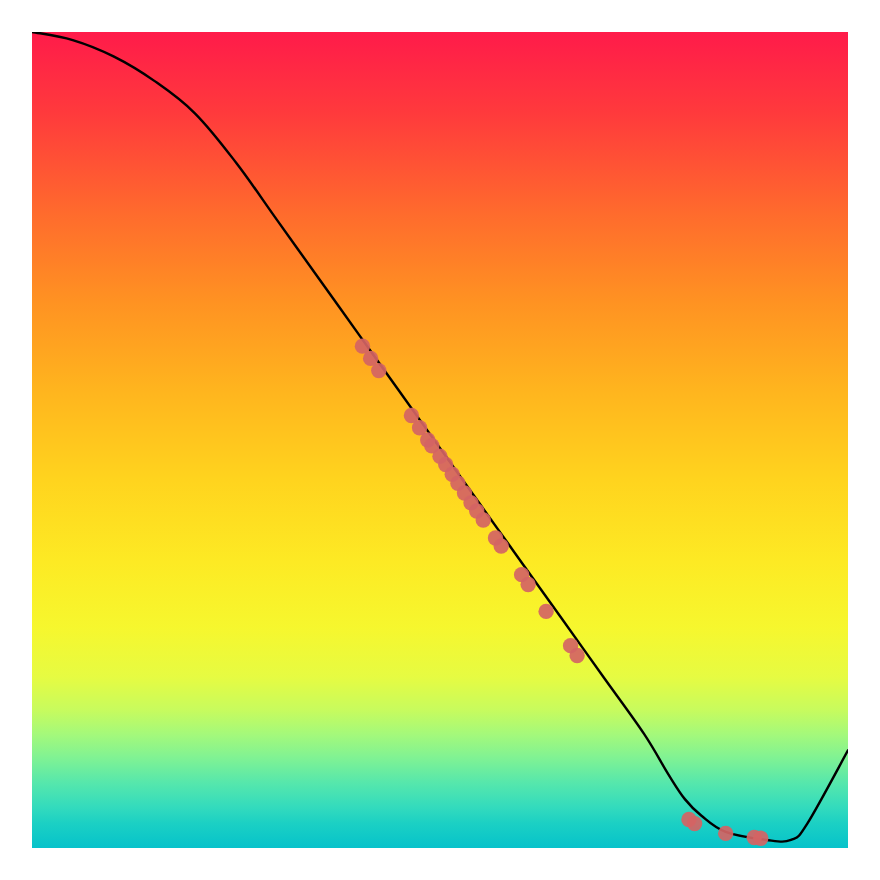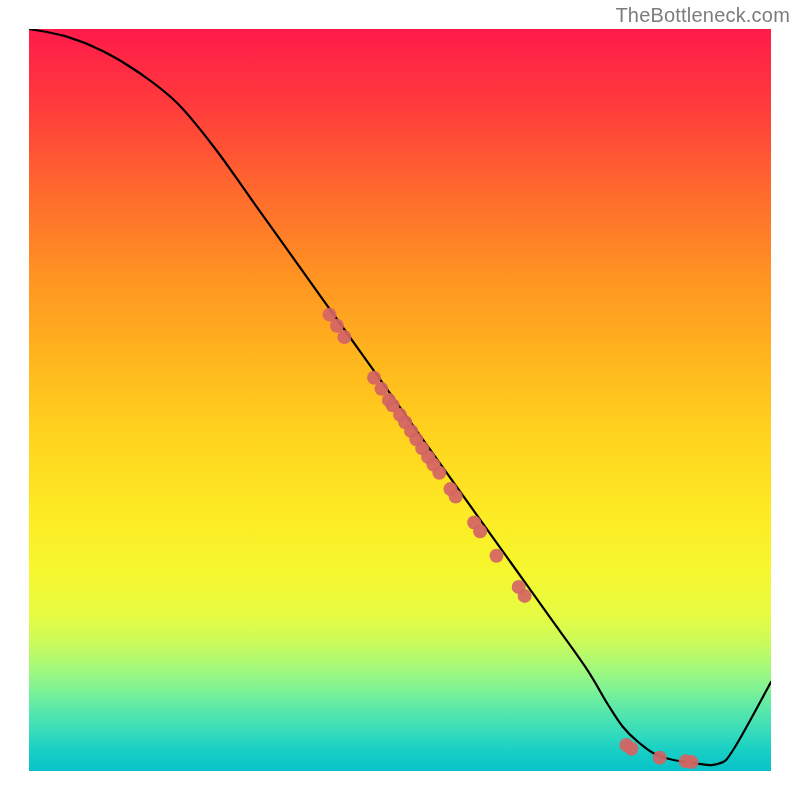--- a/index.html
+++ b/index.html
@@ -58,21 +58,20 @@
   }
   svg.overlay {
     position: absolute;
     inset: 0;
   }
 </style>
 </head>
 <body>
 
 <div class="stage">
-  <div class="attribution">TheBottleneck.com</div>
 
   <div class="plot-area">
     <div class="gradient-bg"></div>
     <svg class="overlay" viewBox="0 0 742 742" preserveAspectRatio="none">
       <path id="curve-path" fill="none" stroke-width="2.2" stroke-linecap="round" stroke-linejoin="round" d="M 0.00 0.00 C 6.68 1.34, 23.74 3.41, 37.10 7.42 C 50.46 11.43, 60.84 15.58, 74.20 22.26 C 87.56 28.94, 97.94 35.17, 111.30 44.52 C 124.66 53.87, 135.04 60.84, 148.40 74.20 C 161.76 87.56, 172.14 101.36, 185.50 118.72 C 198.86 136.08, 209.24 151.96, 222.60 170.66 C 235.96 189.36, 246.34 203.90, 259.70 222.60 C 273.06 241.30, 283.44 255.84, 296.80 274.54 C 310.16 293.24, 320.54 307.78, 333.90 326.48 C 347.26 345.18, 357.64 359.72, 371.00 378.42 C 384.36 397.12, 394.74 411.66, 408.10 430.36 C 421.46 449.06, 431.84 463.60, 445.20 482.30 C 458.56 501.00, 468.94 515.54, 482.30 534.24 C 495.66 552.94, 506.04 567.48, 519.40 586.18 C 532.76 604.88, 545.82 622.09, 556.50 638.12 C 567.18 654.15, 572.08 664.54, 578.76 675.22 C 585.44 685.90, 588.26 690.80, 593.60 697.48 C 598.94 704.16, 601.76 706.98, 608.44 712.32 C 615.12 717.66, 620.02 723.15, 630.70 727.16 C 641.38 731.17, 657.12 733.24, 667.80 734.58 C 678.48 735.92, 683.38 737.25, 690.06 734.58 C 696.74 731.91, 695.55 734.43, 704.90 719.74 C 714.25 705.05, 735.32 664.98, 742.00 652.96" stroke="#000000"></path>
       <g id="markers-group">
           <circle cx="300.51" cy="285.67" r="7" fill="#d46464" stroke="#b94e4e" stroke-width="0" fill-opacity="0.92"></circle>
           <circle cx="307.93" cy="296.80" r="7" fill="#d46464" stroke="#b94e4e" stroke-width="0" fill-opacity="0.92"></circle>
           <circle cx="315.35" cy="307.93" r="7" fill="#d46464" stroke="#b94e4e" stroke-width="0" fill-opacity="0.92"></circle>
           <circle cx="345.03" cy="348.74" r="7" fill="#d46464" stroke="#b94e4e" stroke-width="0" fill-opacity="0.92"></circle>

